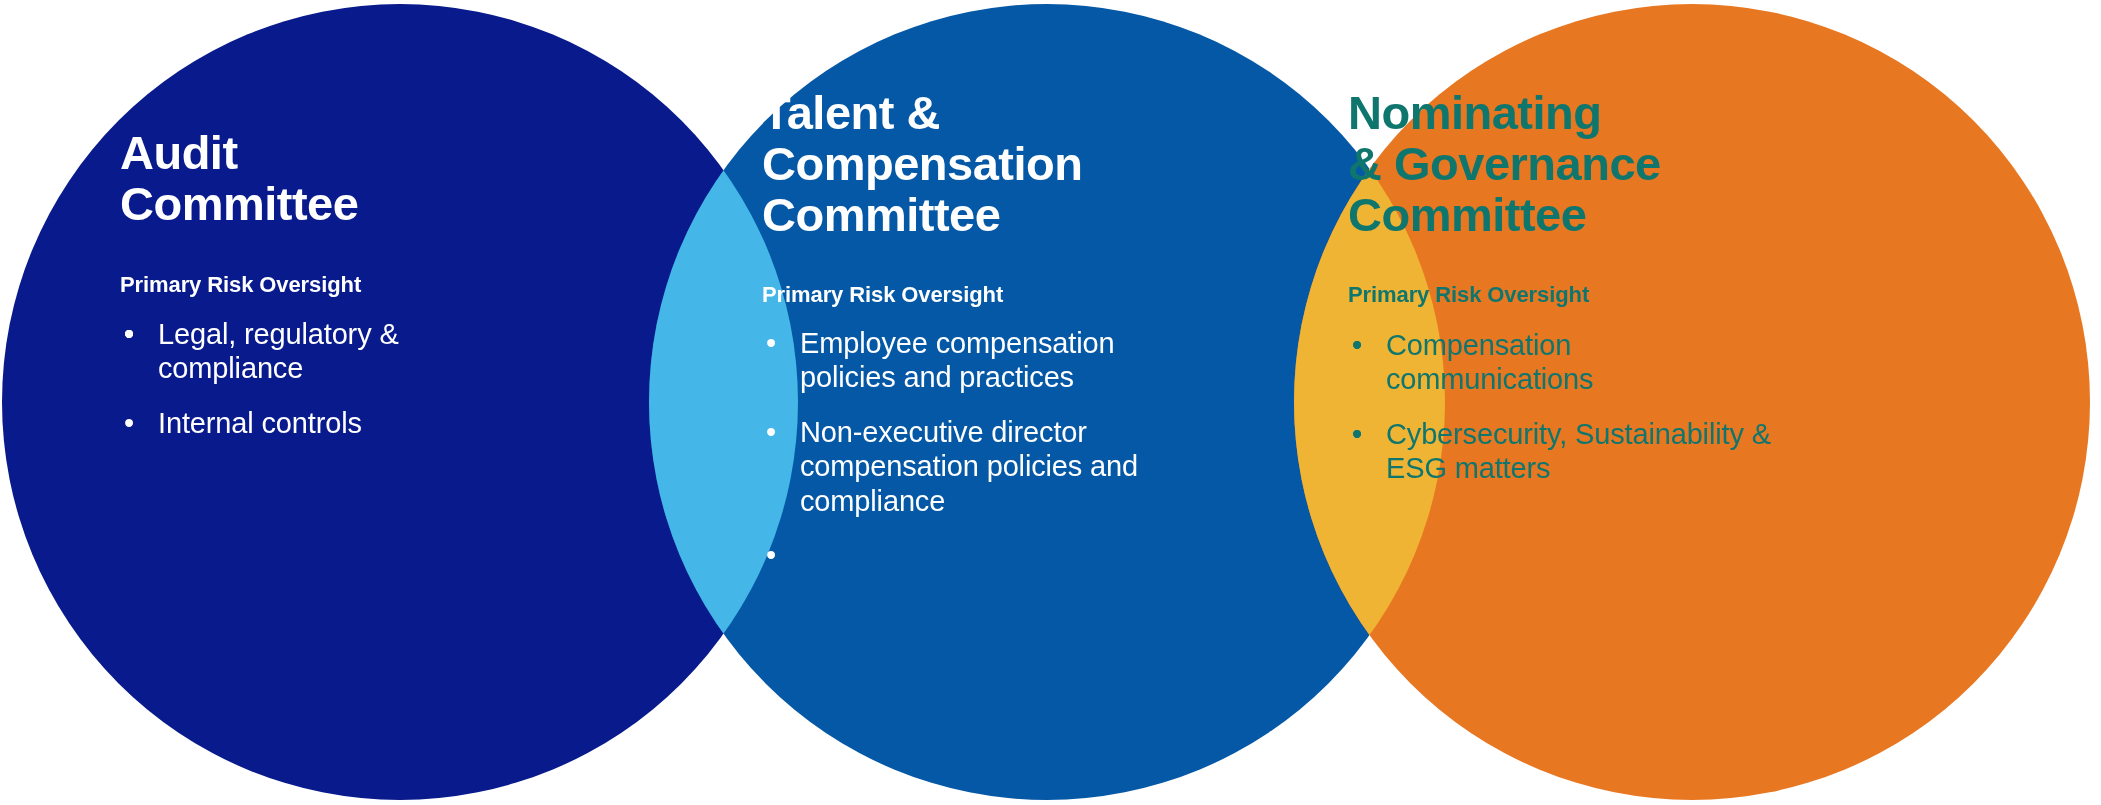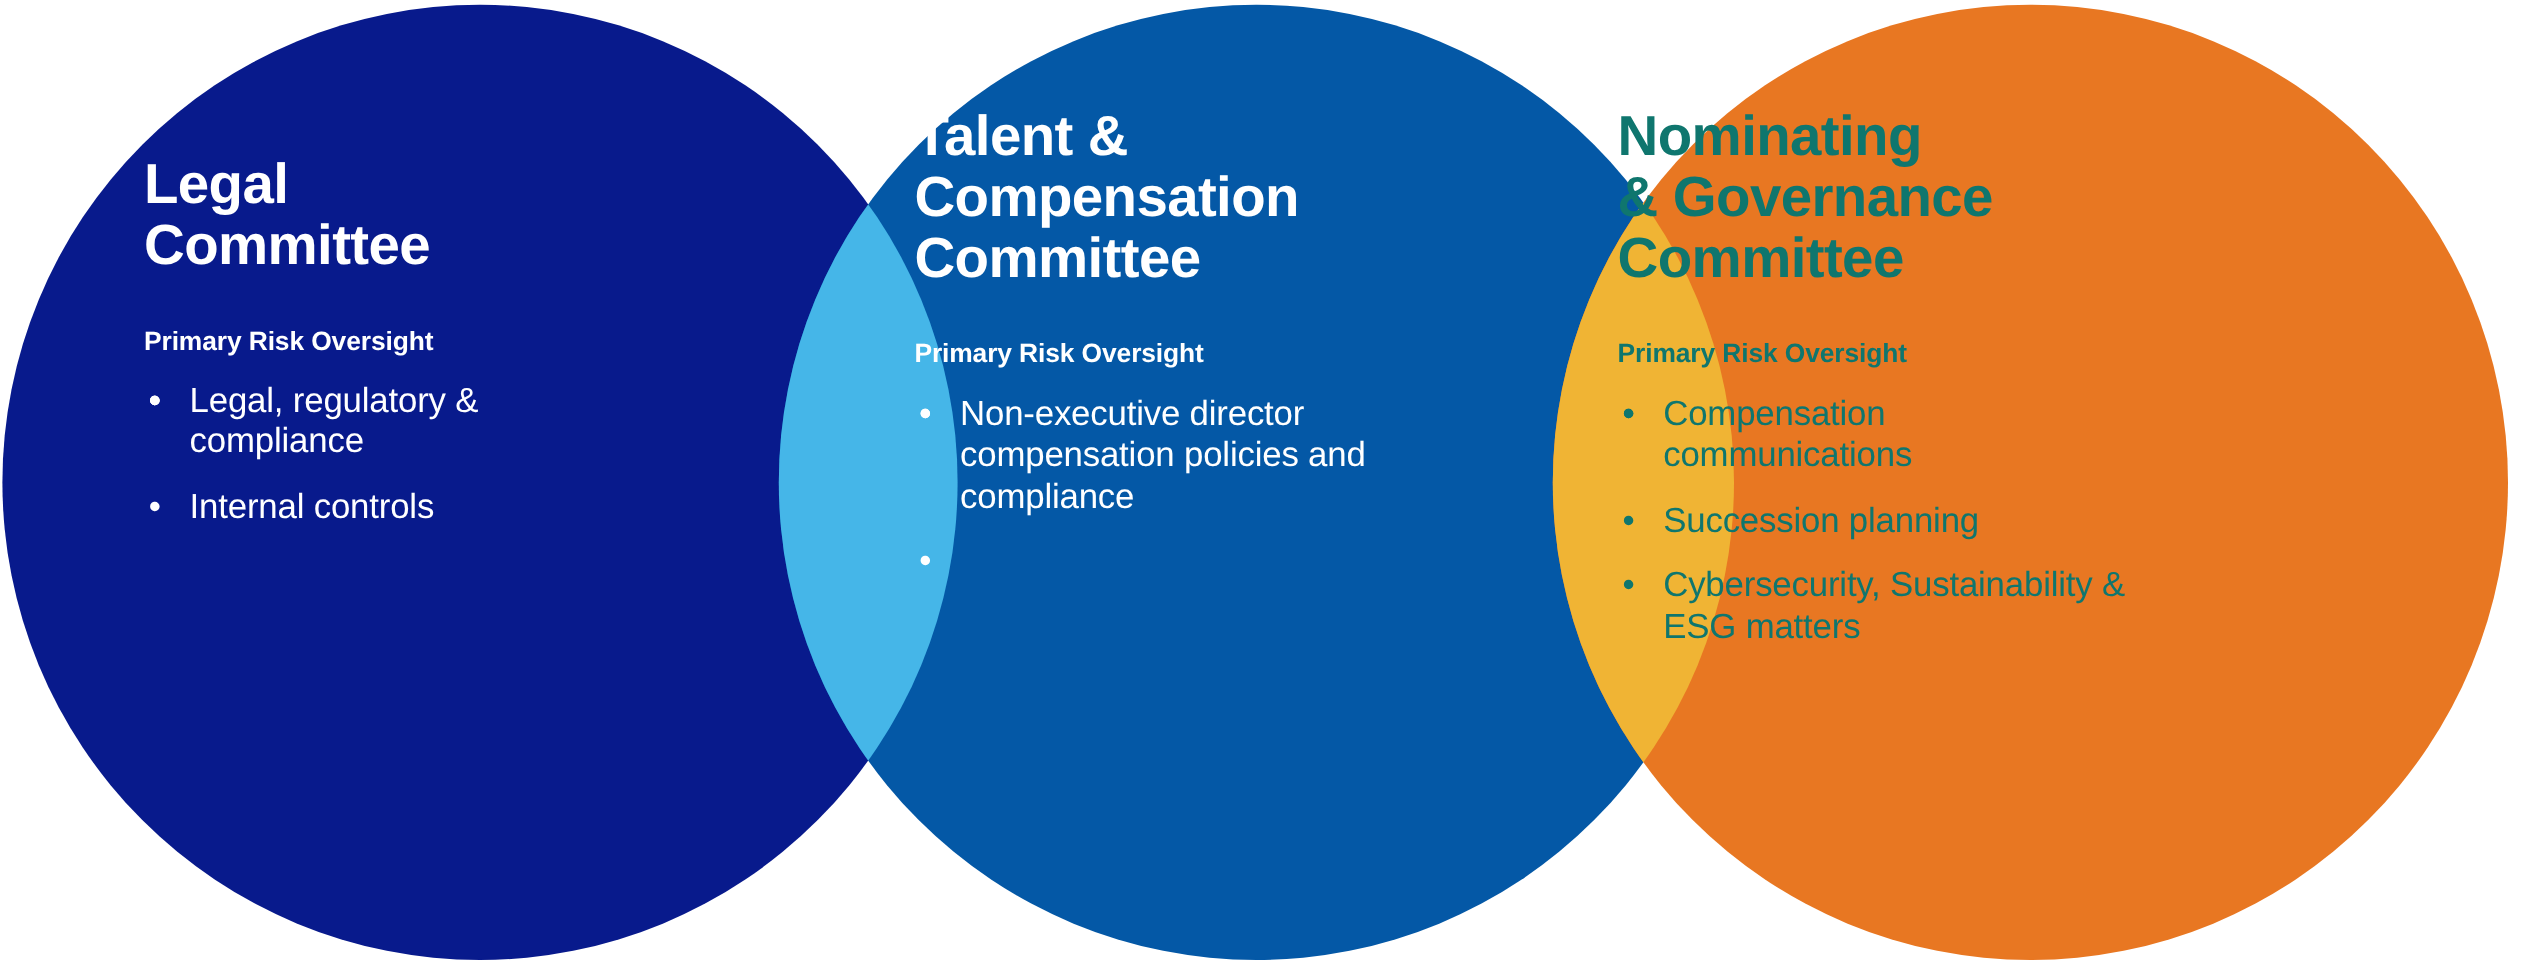--- a/index.html
+++ b/index.html
@@ -119,21 +119,21 @@
 
     <g clip-path="url(#clip-c1)">
       <circle id="overlap-a" cx="1047" cy="402" r="398" fill="#45B6E8"></circle>
     </g>
     <g clip-path="url(#clip-c3)">
       <circle id="overlap-b" cx="1047" cy="402" r="398" fill="#F0B434"></circle>
     </g>
   </svg>
 
   <div class="panel" id="panel-audit" style="color: rgb(255, 255, 255);">
-    <h2 class="panel-title">Legal
+    <h2 class="panel-title">Audit
 Committee</h2>
     <h3 class="panel-subtitle">Primary Risk Oversight</h3>
     <ul class="bullets">
       <li class="bullet-item">
         <span class="bullet-dot">•</span>
       </li>
       <li class="bullet-item">
         <span class="bullet-dot">•</span>
       </li>
       <li class="bullet-item">
@@ -148,20 +148,21 @@
   </div>
 
   <div class="panel" id="panel-talent" style="color: rgb(255, 255, 255);">
     <h2 class="panel-title">Talent &amp;
 Compensation
 Committee</h2>
     <h3 class="panel-subtitle">Primary Risk Oversight</h3>
     <ul class="bullets">
       <li class="bullet-item">
         <span class="bullet-dot">•</span>
+        <span>Employee compensation policies and practices</span>
       </li>
       <li class="bullet-item">
         <span class="bullet-dot">•</span>
         <span>Non-executive director compensation policies and compliance</span>
       </li>
       <li class="bullet-item">
         <span class="bullet-dot">•</span>
       </li>
     </ul>
   </div>
@@ -174,21 +175,20 @@
     <ul class="bullets">
       <li class="bullet-item">
         <span class="bullet-dot">•</span>
       </li>
       <li class="bullet-item">
         <span class="bullet-dot">•</span>
         <span>Compensation communications</span>
       </li>
       <li class="bullet-item">
         <span class="bullet-dot">•</span>
-        <span>Succession planning</span>
       </li>
       <li class="bullet-item">
         <span class="bullet-dot">•</span>
         <span>Cybersecurity, Sustainability &amp; ESG matters</span>
       </li>
     </ul>
   </div>
 
 </div>
 

